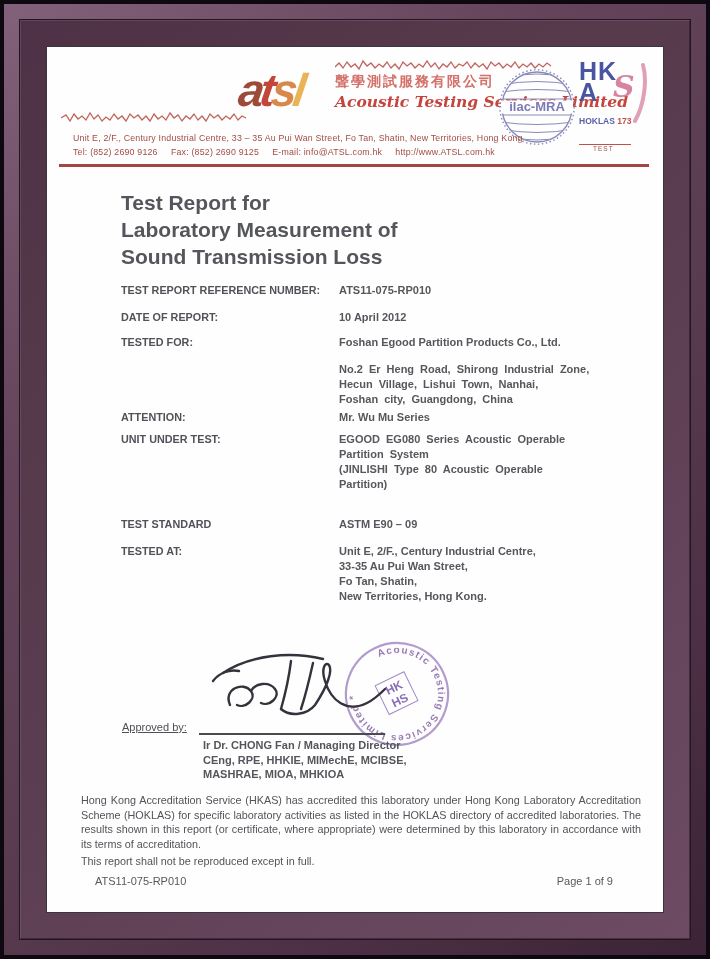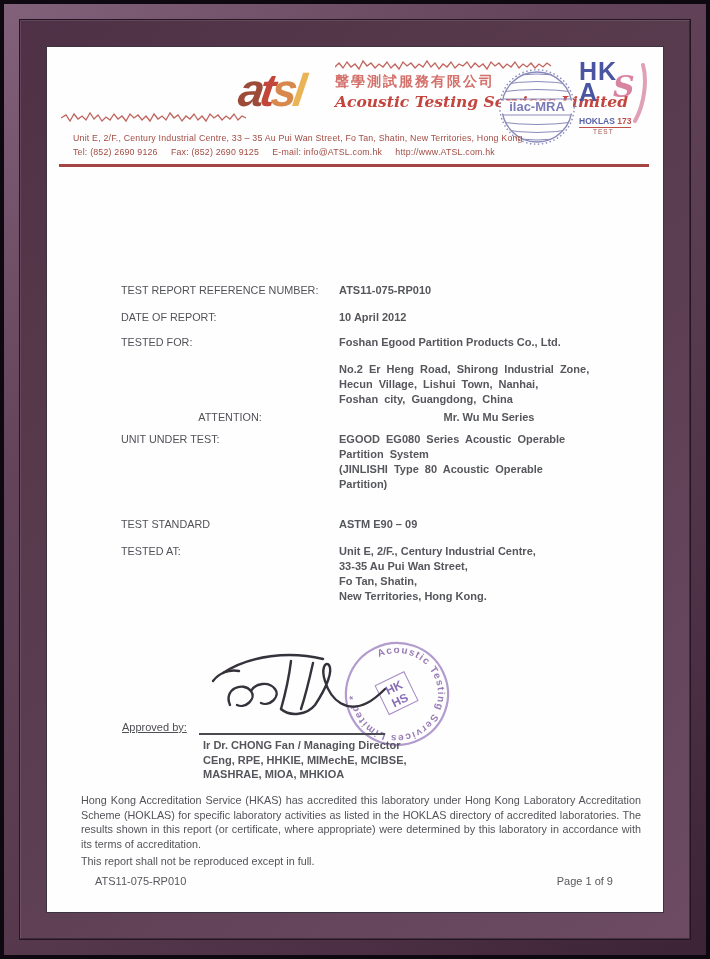--- a/index.html
+++ b/index.html
@@ -30,39 +30,39 @@
   .en-name { font-family:"DejaVu Serif", serif; font-style:italic; font-weight:bold;
              font-size:15.5px; color:#c4443e; white-space:nowrap; margin-top:1px; }
   .ilac { position:absolute; left:451px; top:21px; width:78px; height:78px; }
   .hkas { position:absolute; left:532px; top:14px; width:70px; text-align:left; }
   .hkas-letters { font-weight:900; font-size:25px; line-height:.82; color:#4a55a2;
                   letter-spacing:1px; position:relative; }
   .hkas-s { position:absolute; left:34px; top:14px; font-family:"DejaVu Serif", serif;
             font-style:italic; font-weight:bold; font-size:30px; color:#d884a0; }
   .hkas-hook { position:absolute; left:48px; top:2px; width:22px; height:62px; }
   .hoklas { margin-top:14px; font-size:8.5px; font-weight:bold; color:#5a62a8;
-            border-bottom:1.5px solid #c0504a; display:inline-block; padding-bottom:1px; }
+            border-bottom:1.5px solid #c0504a; display:inline-block; padding-bottom:18px; }
   .hoklas .n173 { color:#c0504a; }
   .hoklas-test { font-size:6.5px; color:#a2544e; letter-spacing:1px; margin-left:14px; }
   .addr { position:absolute; left:14px; font-size:8.8px; color:#a24c44; letter-spacing:.2px;
           white-space:pre;padding-left:12px; }
   .addr-1 { top:86px; } .addr-2 { top:100px; }
   .rule { position:absolute; left:12px; right:14px; top:117px; height:2.5px; background:#a34643; }
 
   
   .title { position:absolute; left:74px; top:142px; font-size:21px; font-weight:bold;
            line-height:27px; color:#55565b; }
   .fields { position:absolute; left:74px; top:236px; width:518px; }
   .frow { display:flex; }
-  .fl { width:218px; flex:none; font-size:10.8px; font-weight:normal; color:#515258; line-height:15px; }
+  .fl { width:218px; flex:none; font-size:10.8px; font-weight:bold; color:#515258; line-height:15px; }
   .fv { flex:1; font-size:11px; font-weight:bold; color:#56575c; line-height:15px;
         white-space:pre-line; }
   .spread { word-spacing:3px; }
   .mb12{margin-bottom:12px;} .mb10{margin-bottom:10px;} .mb3{margin-bottom:3px;}
-  .mb7{margin-bottom:7px;text-align:center;} .mb25{margin-bottom:25px;}
+  .mb7{margin-bottom:7px;} .mb25{margin-bottom:25px;}
 
   
   .stamp { position:absolute; left:295px; top:592px; width:110px; height:110px;
            transform:rotate(-26deg); opacity:.9; }
   .signature { position:absolute; left:148px; top:596px; width:212px; height:88px; }
   .approved-by { position:absolute; left:75px; top:674px; font-size:11px; color:#4e4f54;text-decoration:underline; }
   .sig-line { position:absolute; left:152px; top:686px; width:186px; height:0;
               border-top:2px solid #4a4a50; }
   .signatory { position:absolute; left:156px; top:691px; font-size:11px; font-weight:bold;
                color:#55565b; line-height:14.5px; }
@@ -129,20 +129,25 @@
         </svg>
       </div>
       <div class="hoklas"><span>HOKLAS </span><span class="n173">173</span></div>
       <div class="hoklas-test">TEST</div>
     </div>
 
     <div class="addr addr-1">Unit E, 2/F., Century Industrial Centre, 33 – 35 Au Pui Wan Street, Fo Tan, Shatin, New Territories, Hong Kong</div>
     <div class="addr addr-2">Tel: (852) 2690 9126     Fax: (852) 2690 9125     E-mail: info@ATSL.com.hk     http://www.ATSL.com.hk</div>
     <div class="rule"></div>
 
+    <div class="title">
+      <div>Test Report for</div>
+      <div>Laboratory Measurement of</div>
+      <div>Sound Transmission Loss</div>
+    </div>
 
     <div class="fields">
       <div class="frow mb12">
         <div class="fl">TEST REPORT REFERENCE NUMBER:</div>
         <div class="fv">ATS11-075-RP010</div>
       </div>
       <div class="frow mb10">
         <div class="fl">DATE OF REPORT:</div>
         <div class="fv">10 April 2012</div>
       </div>

